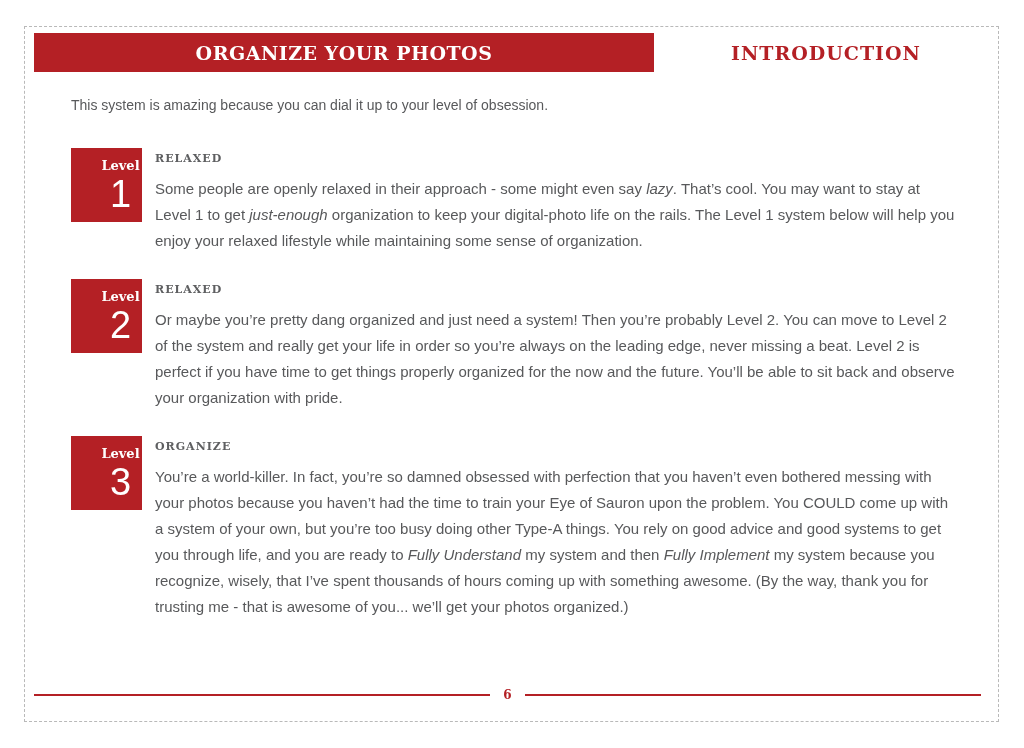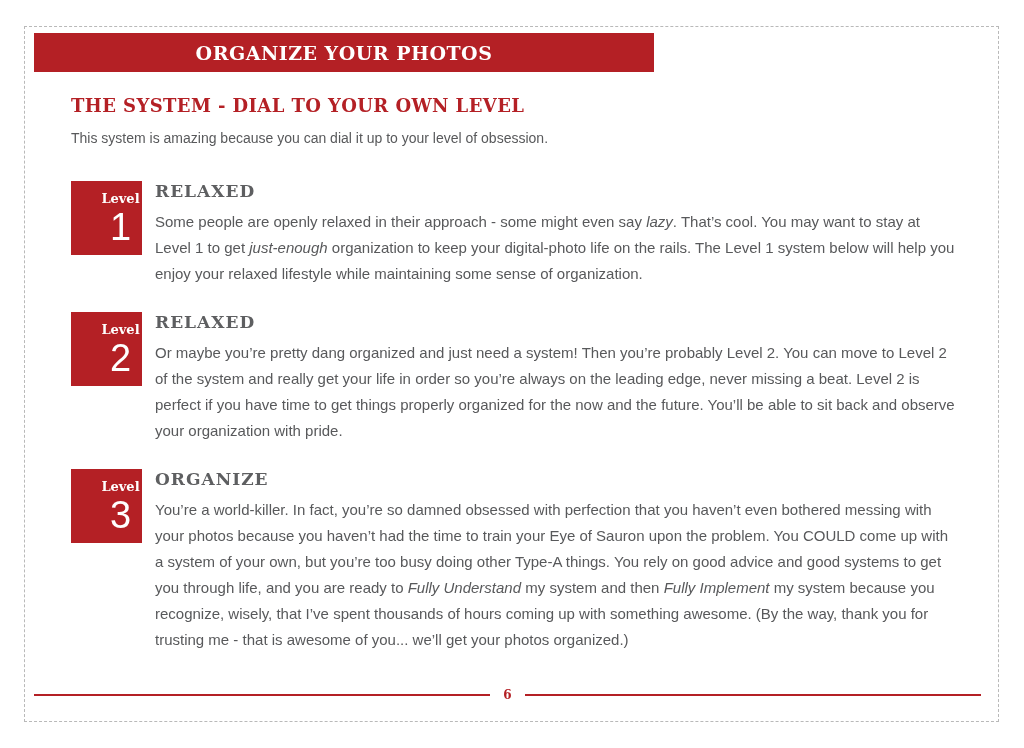--- a/index.html
+++ b/index.html
@@ -96,21 +96,21 @@
     font-size: 38px;
     line-height: 42px;
     font-weight: 400;
   }
   .section-body { flex: 1; min-width: 0; }
   .section-title {
     margin: 0 0 7px 0;
     color: var(--heading-gray);
     font-family: "DejaVu Serif", serif;
     font-weight: 600;
-    font-size: 17px;
+    font-size: 11px;
     letter-spacing: 1px;
     line-height: 21px;
   }
   .section-text {
     margin: 0;
     color: var(--body-gray);
     font-size: 15px;
     line-height: 26px;
   }
   .section-text em { font-style: italic; }
@@ -137,24 +137,26 @@
 </head>
 <body>
 
 <div class="page">
   <div class="frame">
 
     <div class="header-row">
       <div class="banner">
         <span>ORGANIZE YOUR PHOTOS</span>
       </div>
+      <div class="chapter-label">
+        <span>INTRODUCTION</span>
+      </div>
     </div>
 
     <div class="content">
-      <h1 class="page-title">THE SYSTEM - DIAL TO YOUR OWN LEVEL</h1>
       <p class="lead">This system is amazing because you can dial it up to your level of obsession.</p>
 
       <div class="section">
         <div class="badge">
           <div class="badge-label">Level</div>
           <div class="badge-number">1</div>
         </div>
         <div class="section-body">
           <h2 class="section-title">RELAXED</h2>
           <p class="section-text"><span>Some people are openly relaxed in their approach - some might even say </span><em>lazy</em><span>. That’s cool. You may want to stay at Level 1 to get </span><em>just-enough</em><span> organization to keep your digital-photo life on the rails. The Level 1 system below will help you enjoy your relaxed lifestyle while maintaining some sense of organization.</span></p>

